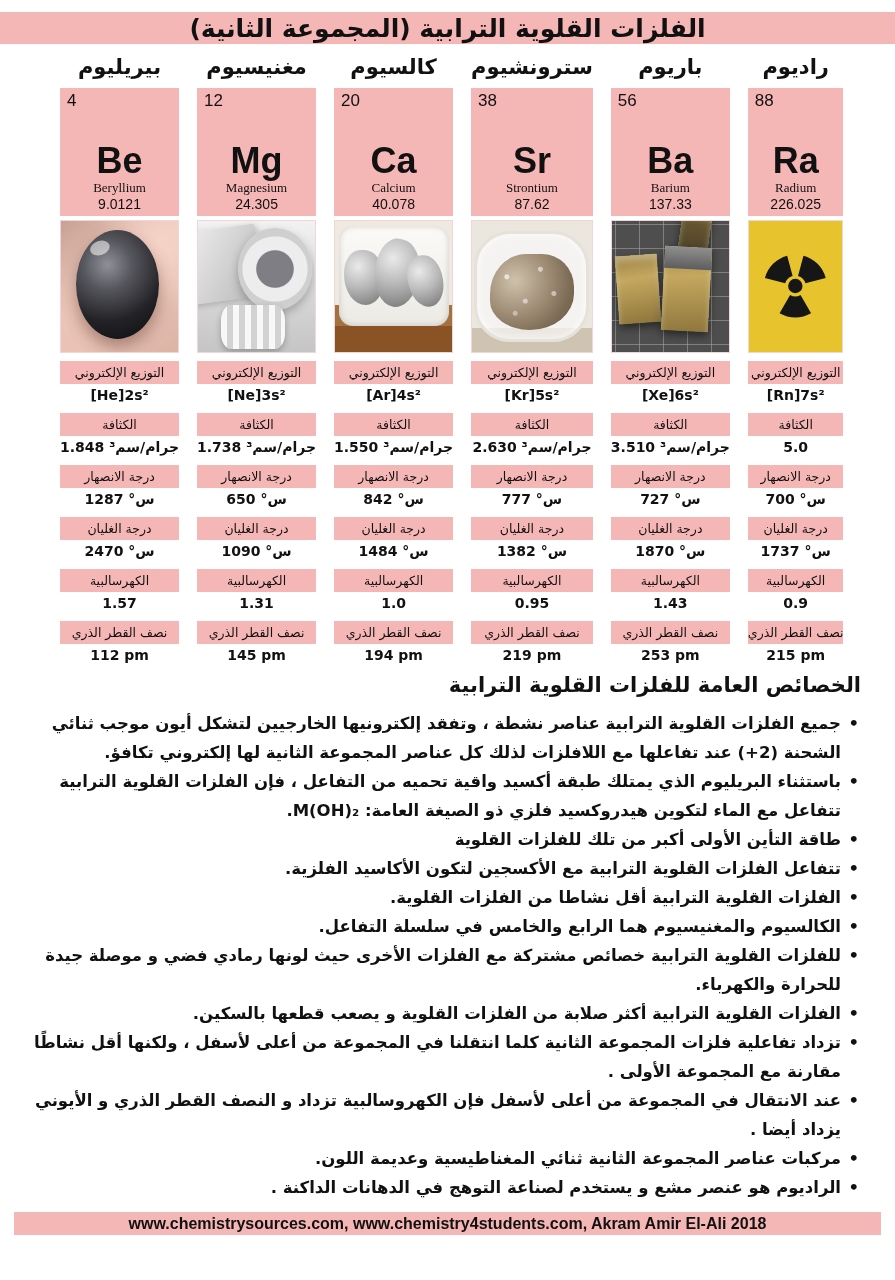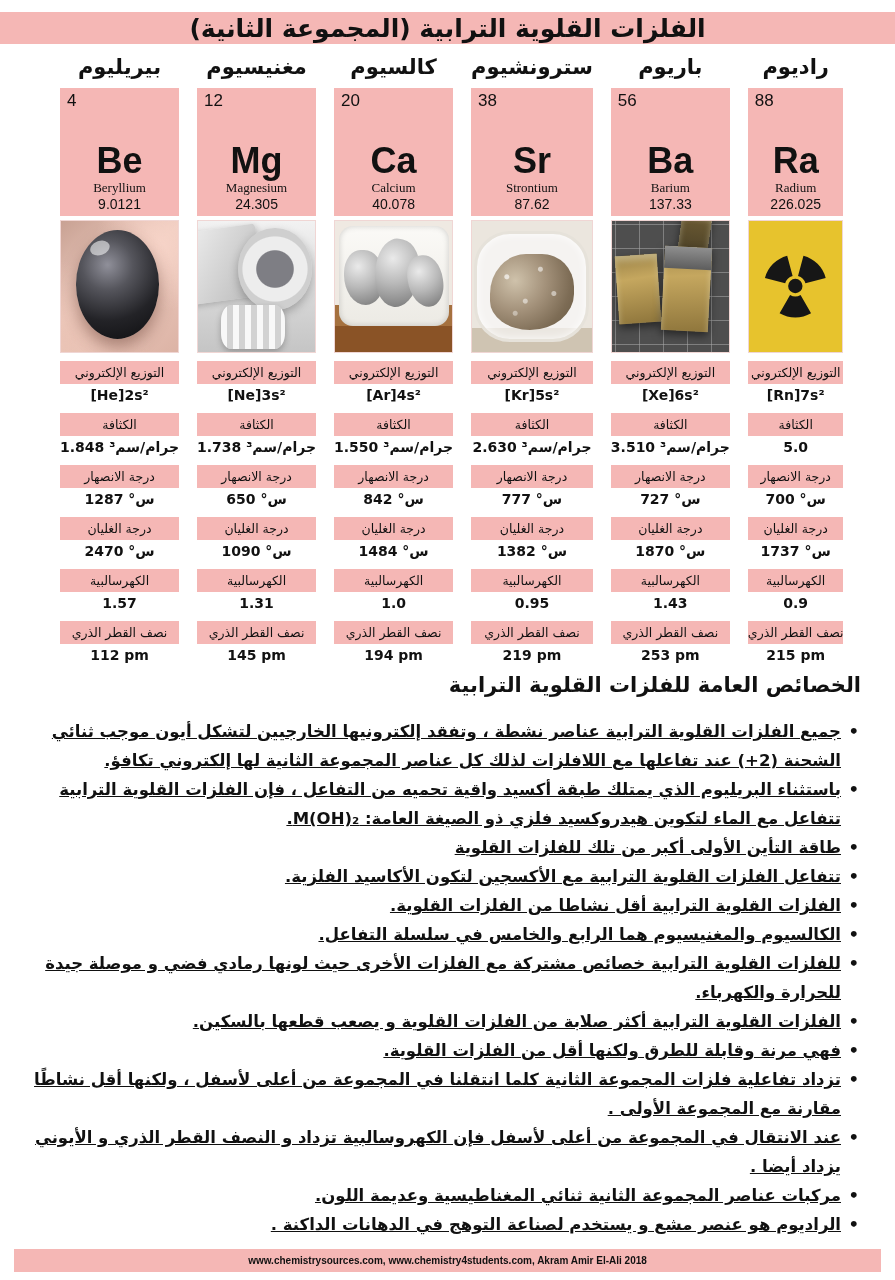--- a/index.html
+++ b/index.html
@@ -99,28 +99,28 @@
     margin-top:8px;height:23px;background:var(--pink);direction:rtl;
     display:flex;align-items:center;justify-content:center;
     font-size:12.5px;white-space:nowrap;
   }
   .val{
     height:21px;direction:ltr;display:flex;align-items:center;justify-content:center;
     font-size:14px;font-weight:bold;white-space:nowrap;
   }
   
   .props{direction:rtl;padding:8px 34px 0 30px;}
-  .props h2{font-size:21px;font-weight:bold;margin-bottom:20px;}
-  .bullet{position:relative;padding-right:20px;font-size:16.5px;font-weight:bold;line-height:29px;text-align:right;text-decoration:underline;}
+  .props h2{font-size:21px;font-weight:bold;margin-bottom:12px;}
+  .bullet{position:relative;padding-right:20px;font-size:16.5px;font-weight:bold;line-height:29px;text-align:right;}
   .bullet::before{content:"\2022";position:absolute;right:2px;top:0;}
   
   .footer{
     margin:10px 14px 0 14px;height:23px;background:var(--pink);
     display:flex;align-items:center;justify-content:center;direction:ltr;
-    font-size:10px;font-weight:bold;font-family:"Liberation Sans",sans-serif;
+    font-size:16px;font-weight:bold;font-family:"Liberation Sans",sans-serif;
   }
 </style>
 </head>
 <body>
 
 <header class="titlebar">
   <h1>الفلزات القلوية الترابية (المجموعة الثانية)</h1>
 </header>
 
 <main class="grid">
@@ -296,21 +296,20 @@
 <section class="props">
   <h2>الخصائص العامة للفلزات القلوية الترابية</h2>
   <div class="bullet">جميع الفلزات القلوية الترابية عناصر نشطة ، وتفقد إلكترونيها الخارجيين لتشكل أيون موجب ثنائي الشحنة (2+) عند تفاعلها مع اللافلزات لذلك كل عناصر المجموعة الثانية لها إلكتروني تكافؤ.</div>
   <div class="bullet">باستثناء البريليوم الذي يمتلك طبقة أكسيد واقية تحميه من التفاعل ، فإن الفلزات القلوية الترابية تتفاعل مع الماء لتكوين هيدروكسيد فلزي ذو الصيغة العامة: M(OH)₂.</div>
   <div class="bullet">طاقة التأين الأولى أكبر من تلك للفلزات القلوية</div>
   <div class="bullet">تتفاعل الفلزات القلوية الترابية مع الأكسجين لتكون الأكاسيد الفلزية.</div>
   <div class="bullet">الفلزات القلوية الترابية أقل نشاطا من الفلزات القلوية.</div>
   <div class="bullet">الكالسيوم والمغنيسيوم هما الرابع والخامس في سلسلة التفاعل.</div>
   <div class="bullet">للفلزات القلوية الترابية خصائص مشتركة مع الفلزات الأخرى حيث لونها رمادي فضي و موصلة جيدة للحرارة والكهرباء.</div>
   <div class="bullet">الفلزات القلوية الترابية أكثر صلابة من الفلزات القلوية و يصعب قطعها بالسكين.</div>
-  <div class="bullet">فهي مرنة وقابلة للطرق ولكنها أقل من الفلزات القلوية.</div>
   <div class="bullet">تزداد تفاعلية فلزات المجموعة الثانية كلما انتقلنا في المجموعة من أعلى لأسفل ، ولكنها أقل نشاطًا مقارنة مع المجموعة الأولى .</div>
   <div class="bullet">عند الانتقال في المجموعة من أعلى لأسفل فإن الكهروسالبية تزداد و النصف القطر الذري و الأيوني يزداد أيضا .</div>
   <div class="bullet">مركبات عناصر المجموعة الثانية ثنائي المغناطيسية وعديمة اللون.</div>
   <div class="bullet">الراديوم هو عنصر مشع و يستخدم لصناعة التوهج في الدهانات الداكنة .</div>
 </section>
 
 <footer class="footer">
   <span>www.chemistrysources.com, www.chemistry4students.com, Akram Amir El-Ali 2018</span>
 </footer>
 

